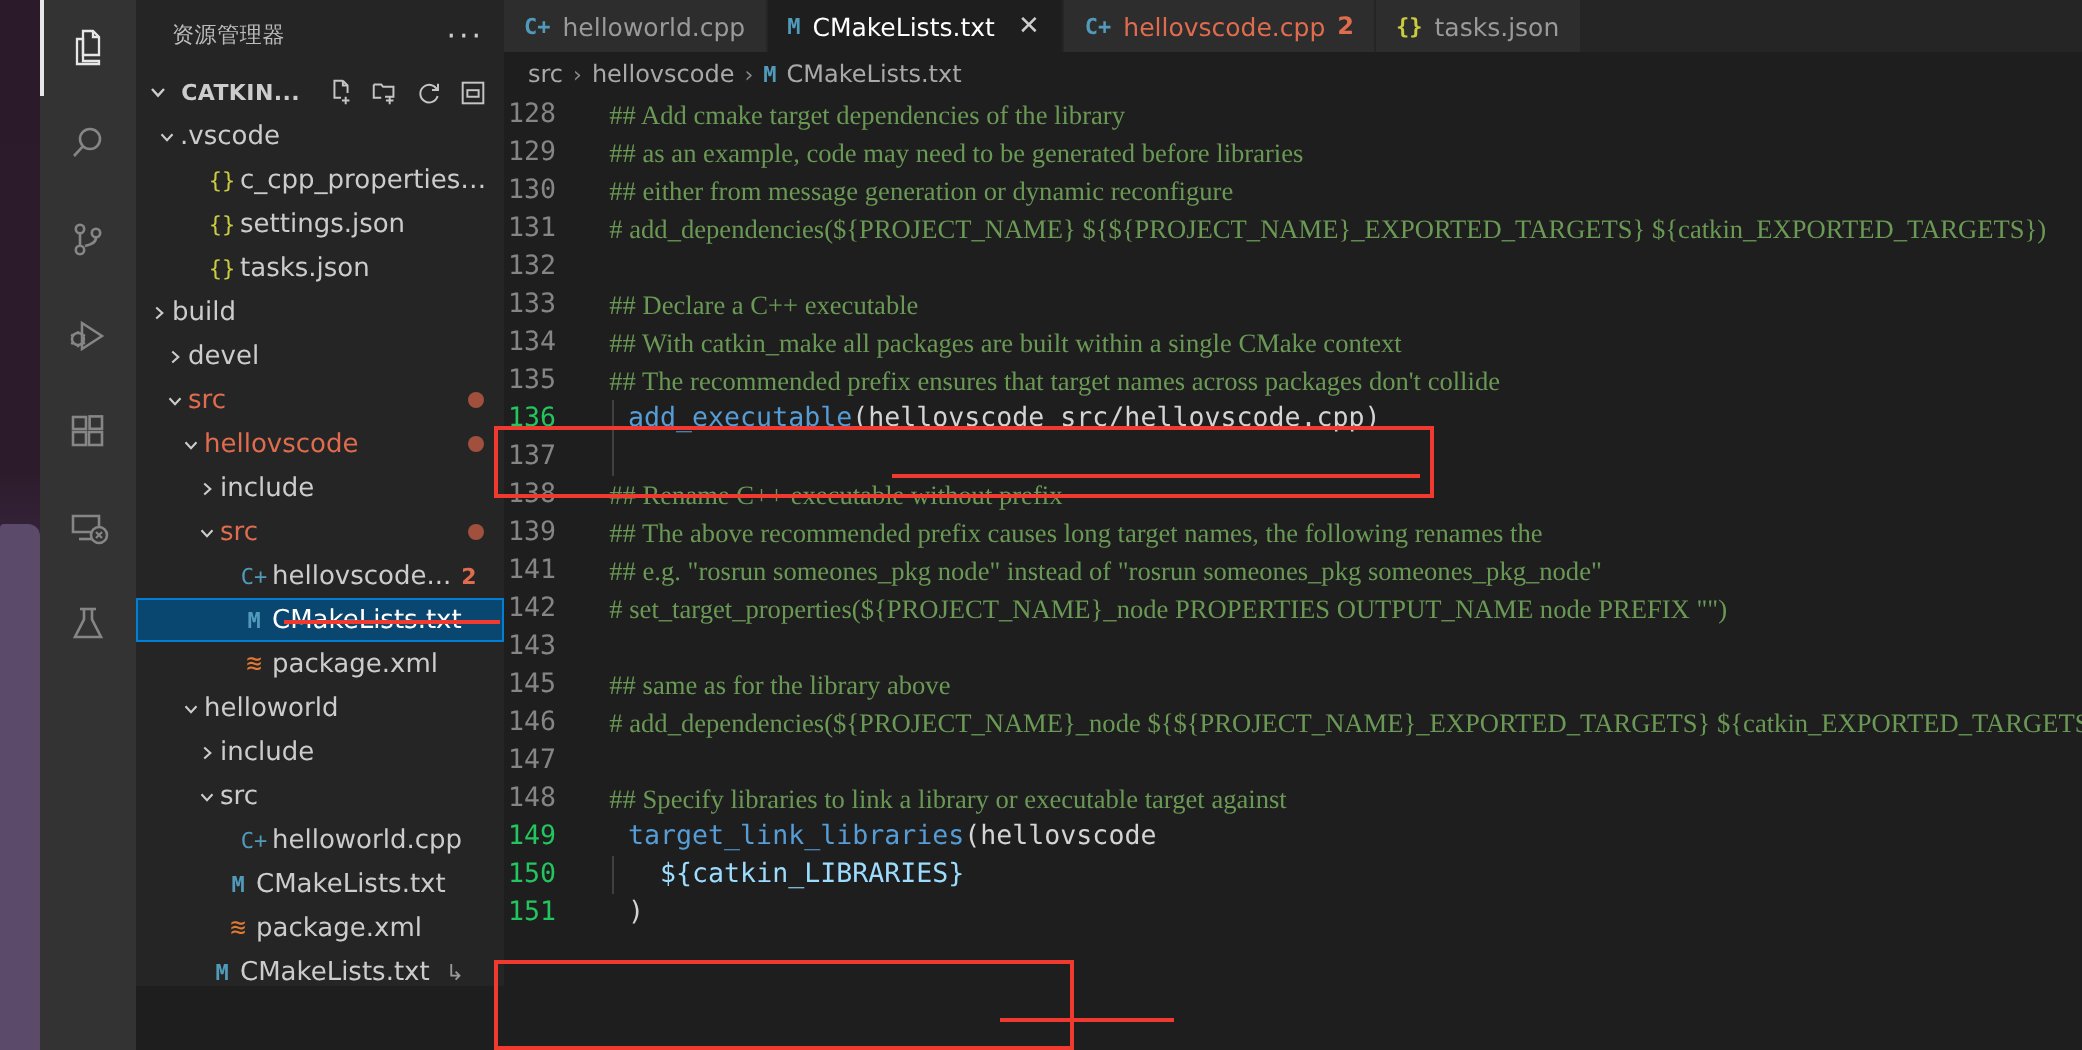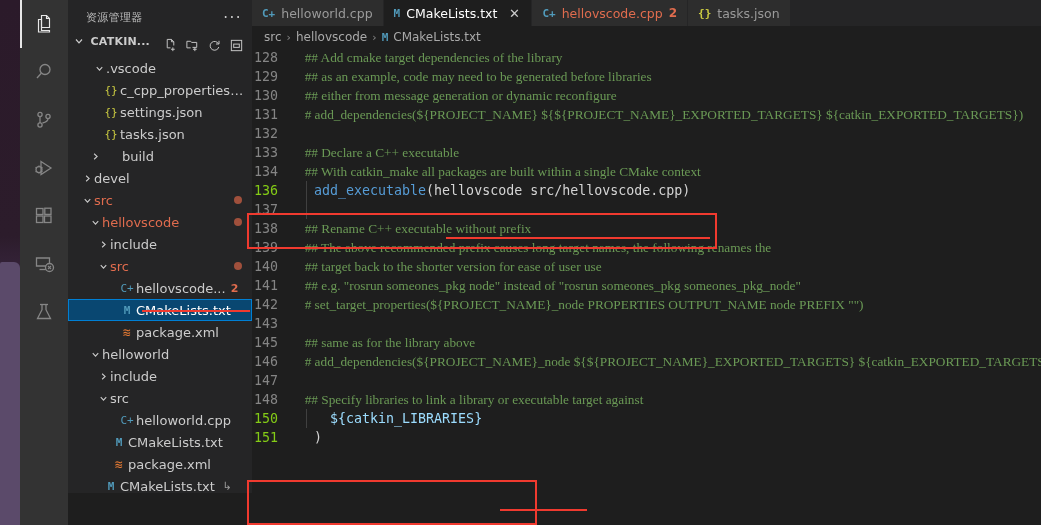--- a/index.html
+++ b/index.html
@@ -87,21 +87,21 @@
   }
   .sb-title .dots {
     font-size: 15px;
     color: #cccccc;
     line-height: 10px;
     letter-spacing: 1.5px;
   }
   .sb-section-head {
     height: 22px;
     display: flex;
-    align-items: flex-start;
+    align-items: center;
     padding-left: 4px;
     padding-right: 6px;
     flex: 0 0 22px;
     gap: 4px;
   }
   .sb-section-head .chev {
     width: 16px; display:flex; align-items:center; justify-content:center;
     color: #cccccc;
   }
   .sb-section-head .label {
@@ -275,21 +275,21 @@
   }
   .lnum {
     width: 46px;
     flex: 0 0 46px;
     text-align: right;
     padding-right: 20px;
     color: #858585;
     font-size: 13.3px;
     user-select: none;
   }
-  .cline.cur .lnum { color: #84cc16; }
+  .cline.cur .lnum { color: #22c55e; }
   .ctext {
     flex: 1 1 auto;
     white-space: pre;
     color: #d4d4d4;
     padding-left: 0px;
   }
   .indent-guide {
     position: absolute;
     left: 54px;
     top: 0;
@@ -431,21 +431,21 @@
         <span class="act">
           <svg width="15" height="15" viewBox="0 0 16 16" fill="none" stroke="#c5c5c5" stroke-width="1.05">
             <rect x="2.5" y="2.5" width="11" height="11"></rect>
             <rect x="5" y="6.5" width="6" height="3.5"></rect>
           </svg>
         </span>
       </span>
     </div>
 
     <div class="tree" id="tree">
-        <div class="trow" style="padding-left: 24px;">
+        <div class="trow" style="padding-left: 8px;">
           <span class="tw">
             <svg width="11" height="11" viewBox="0 0 12 12" fill="none" stroke="#cccccc" stroke-width="1.15">
               <path d="M3 4.5L6 7.8 9 4.5"></path>
             </svg>
           </span>
           <span class="tlabel">.vscode</span>
         </div>
         <div class="trow" style="padding-left: 20px;">
           <span class="tw empty"></span>
           <span class="ficon c-yellow">{}</span>
@@ -454,21 +454,21 @@
         <div class="trow" style="padding-left: 20px;">
           <span class="tw empty"></span>
           <span class="ficon c-yellow">{}</span>
           <span class="tlabel">settings.json</span>
         </div>
         <div class="trow" style="padding-left: 20px;">
           <span class="tw empty"></span>
           <span class="ficon c-yellow">{}</span>
           <span class="tlabel">tasks.json</span>
         </div>
-        <div class="trow" style="padding-left: 20px; gap: 20px;">
+        <div class="trow" style="padding-left: 4px;">
           <span class="tw">
             <svg width="11" height="11" viewBox="0 0 12 12" fill="none" stroke="#cccccc" stroke-width="1.15">
               <path d="M4.5 3L7.8 6 4.5 9"></path>
             </svg>
           </span>
           <span class="tlabel">build</span>
         </div>
         <div class="trow" style="padding-left: 12px;">
           <span class="tw">
             <svg width="11" height="11" viewBox="0 0 12 12" fill="none" stroke="#cccccc" stroke-width="1.15">
@@ -614,32 +614,33 @@
 
     <div class="codearea">
       <div class="codelines" id="codelines">
           <div class="cline"><span class="lnum">128</span><span class="ctext"><span class="tok-comment">  ## Add cmake target dependencies of the library</span></span></div>
           <div class="cline"><span class="lnum">129</span><span class="ctext"><span class="tok-comment">  ## as an example, code may need to be generated before libraries</span></span></div>
           <div class="cline"><span class="lnum">130</span><span class="ctext"><span class="tok-comment">  ## either from message generation or dynamic reconfigure</span></span></div>
           <div class="cline"><span class="lnum">131</span><span class="ctext"><span class="tok-comment">  # add_dependencies(${PROJECT_NAME} ${${PROJECT_NAME}_EXPORTED_TARGETS} ${catkin_EXPORTED_TARGETS})</span></span></div>
           <div class="cline"><span class="lnum">132</span><span class="ctext"></span></div>
           <div class="cline"><span class="lnum">133</span><span class="ctext"><span class="tok-comment">  ## Declare a C++ executable</span></span></div>
           <div class="cline"><span class="lnum">134</span><span class="ctext"><span class="tok-comment">  ## With catkin_make all packages are built within a single CMake context</span></span></div>
+          <div class="cline"><span class="lnum">135</span><span class="ctext"><span class="tok-comment">  ## The recommended prefix ensures that target names across packages don't collide</span></span></div>
           <div class="cline cur"><span class="lnum">136</span><span class="indent-guide"></span><span class="ctext"><span class="tok-plain">  </span><span class="tok-fn">add_executable</span><span class="tok-plain">(hellovscode src/hellovscode.cpp)</span></span></div>
           <div class="cline"><span class="lnum">137</span><span class="indent-guide"></span><span class="ctext"></span></div>
           <div class="cline"><span class="lnum">138</span><span class="ctext"><span class="tok-comment">  ## Rename C++ executable without prefix</span></span></div>
           <div class="cline"><span class="lnum">139</span><span class="ctext"><span class="tok-comment">  ## The above recommended prefix causes long target names, the following renames the</span></span></div>
-          <div class="cline"><span class="lnum">140</span><span class="ctext"><span class="tok-comment">  ## target back to the shorter version for ease of user use</span></span></div>
           <div class="cline"><span class="lnum">141</span><span class="ctext"><span class="tok-comment">  ## e.g. "rosrun someones_pkg node" instead of "rosrun someones_pkg someones_pkg_node"</span></span></div>
           <div class="cline"><span class="lnum">142</span><span class="ctext"><span class="tok-comment">  # set_target_properties(${PROJECT_NAME}_node PROPERTIES OUTPUT_NAME node PREFIX "")</span></span></div>
           <div class="cline"><span class="lnum">143</span><span class="ctext"></span></div>
           <div class="cline"><span class="lnum">145</span><span class="ctext"><span class="tok-comment">  ## same as for the library above</span></span></div>
           <div class="cline"><span class="lnum">146</span><span class="ctext"><span class="tok-comment">  # add_dependencies(${PROJECT_NAME}_node ${${PROJECT_NAME}_EXPORTED_TARGETS} ${catkin_EXPORTED_TARGETS})</span></span></div>
           <div class="cline"><span class="lnum">147</span><span class="ctext"></span></div>
           <div class="cline"><span class="lnum">148</span><span class="ctext"><span class="tok-comment">  ## Specify libraries to link a library or executable target against</span></span></div>
+          <div class="cline cur"><span class="lnum">149</span><span class="ctext"><span class="tok-plain">  </span><span class="tok-fn">target_link_libraries</span><span class="tok-plain">(hellovscode</span></span></div>
           <div class="cline cur"><span class="lnum">150</span><span class="indent-guide"></span><span class="ctext"><span class="tok-plain">    </span><span class="tok-var">${catkin_LIBRARIES}</span></span></div>
           <div class="cline cur"><span class="lnum">151</span><span class="ctext"><span class="tok-plain">  )</span></span></div>
         </div>
     </div>
   </div>
 
   <div id="annotations">
       <div class="redbox" style="left: 247px; top: 213px; width: 470px; height: 36px; border-color: rgb(240, 58, 47);"></div>
       <div class="redbox" style="left: 247px; top: 480px; width: 290px; height: 45px; border-color: rgb(240, 58, 47);"></div>
       <div class="redline" style="left: 446px; top: 237px; width: 264px; background: rgb(240, 58, 47);"></div>

